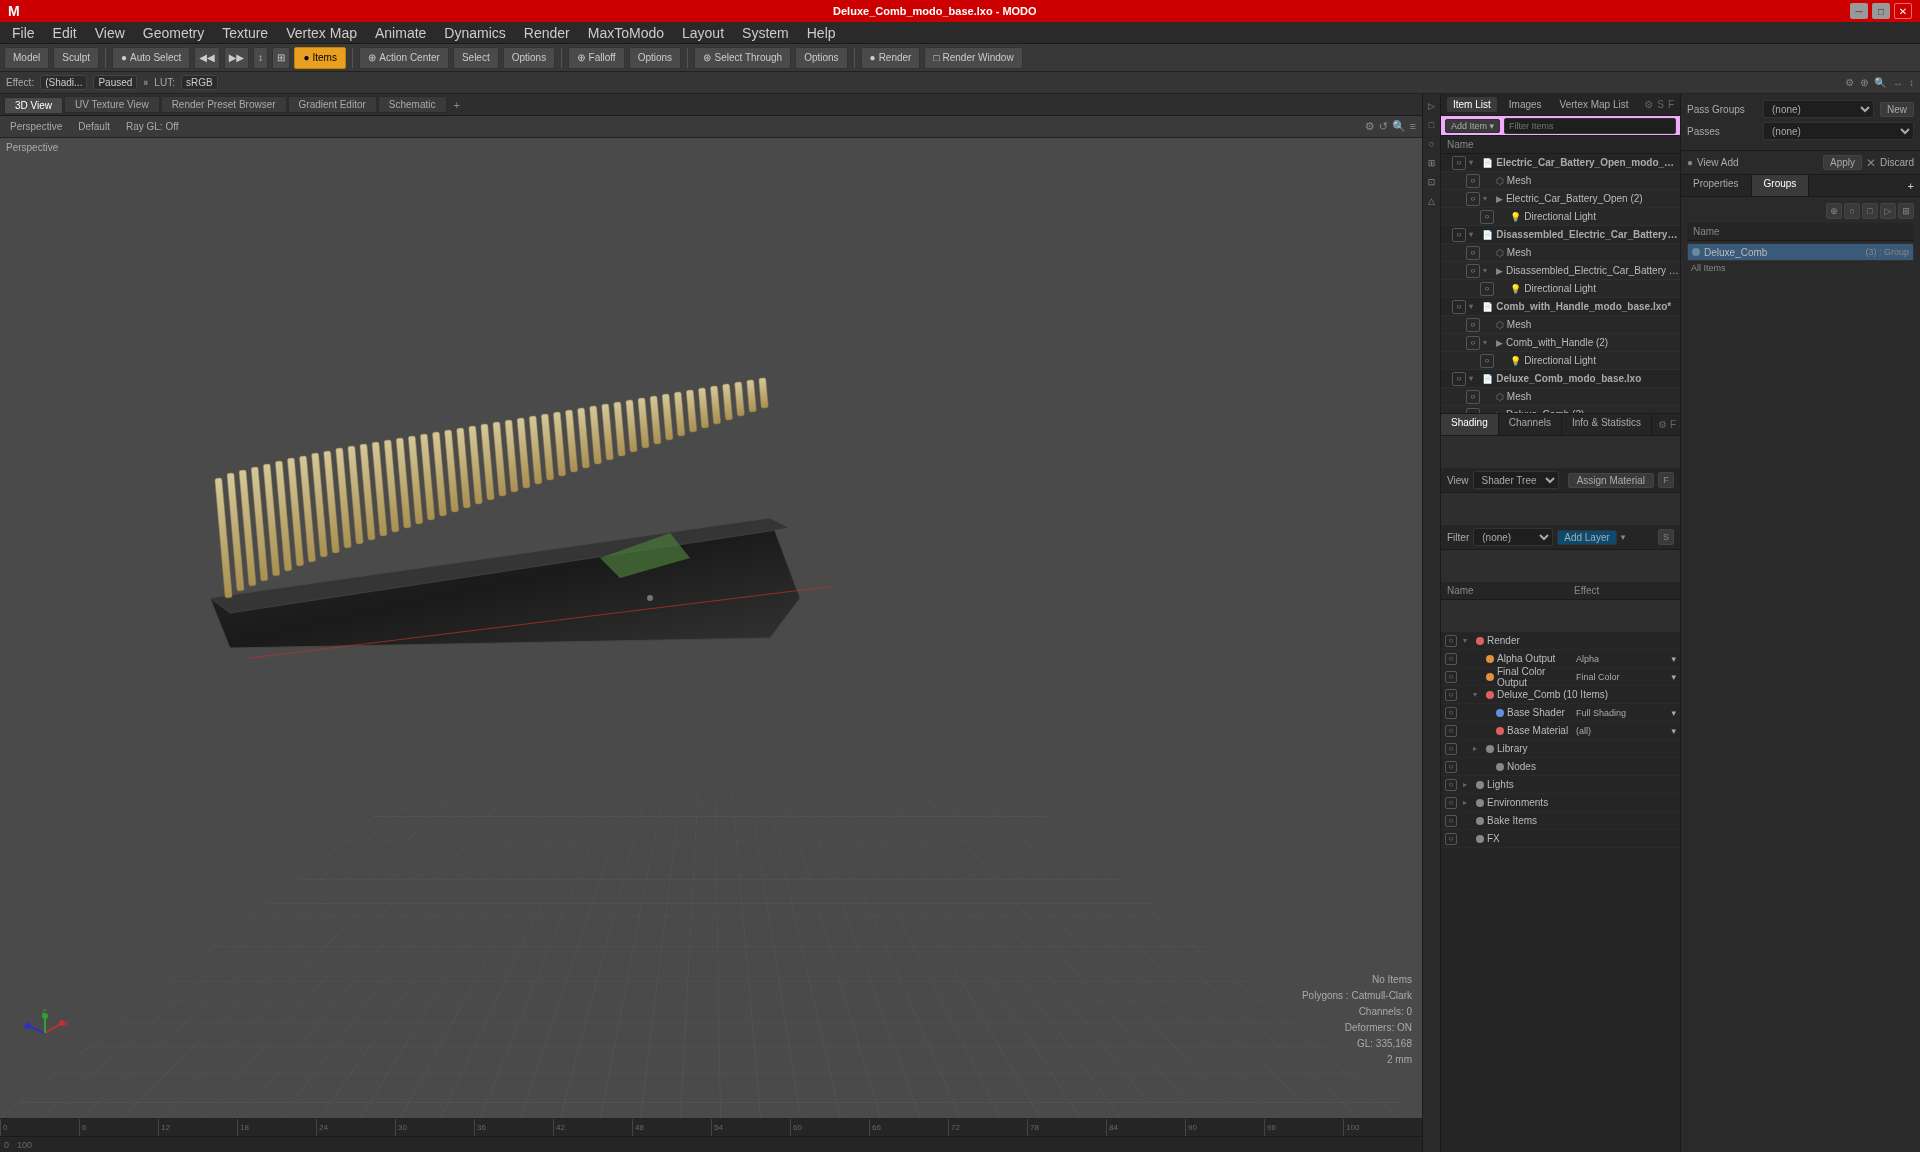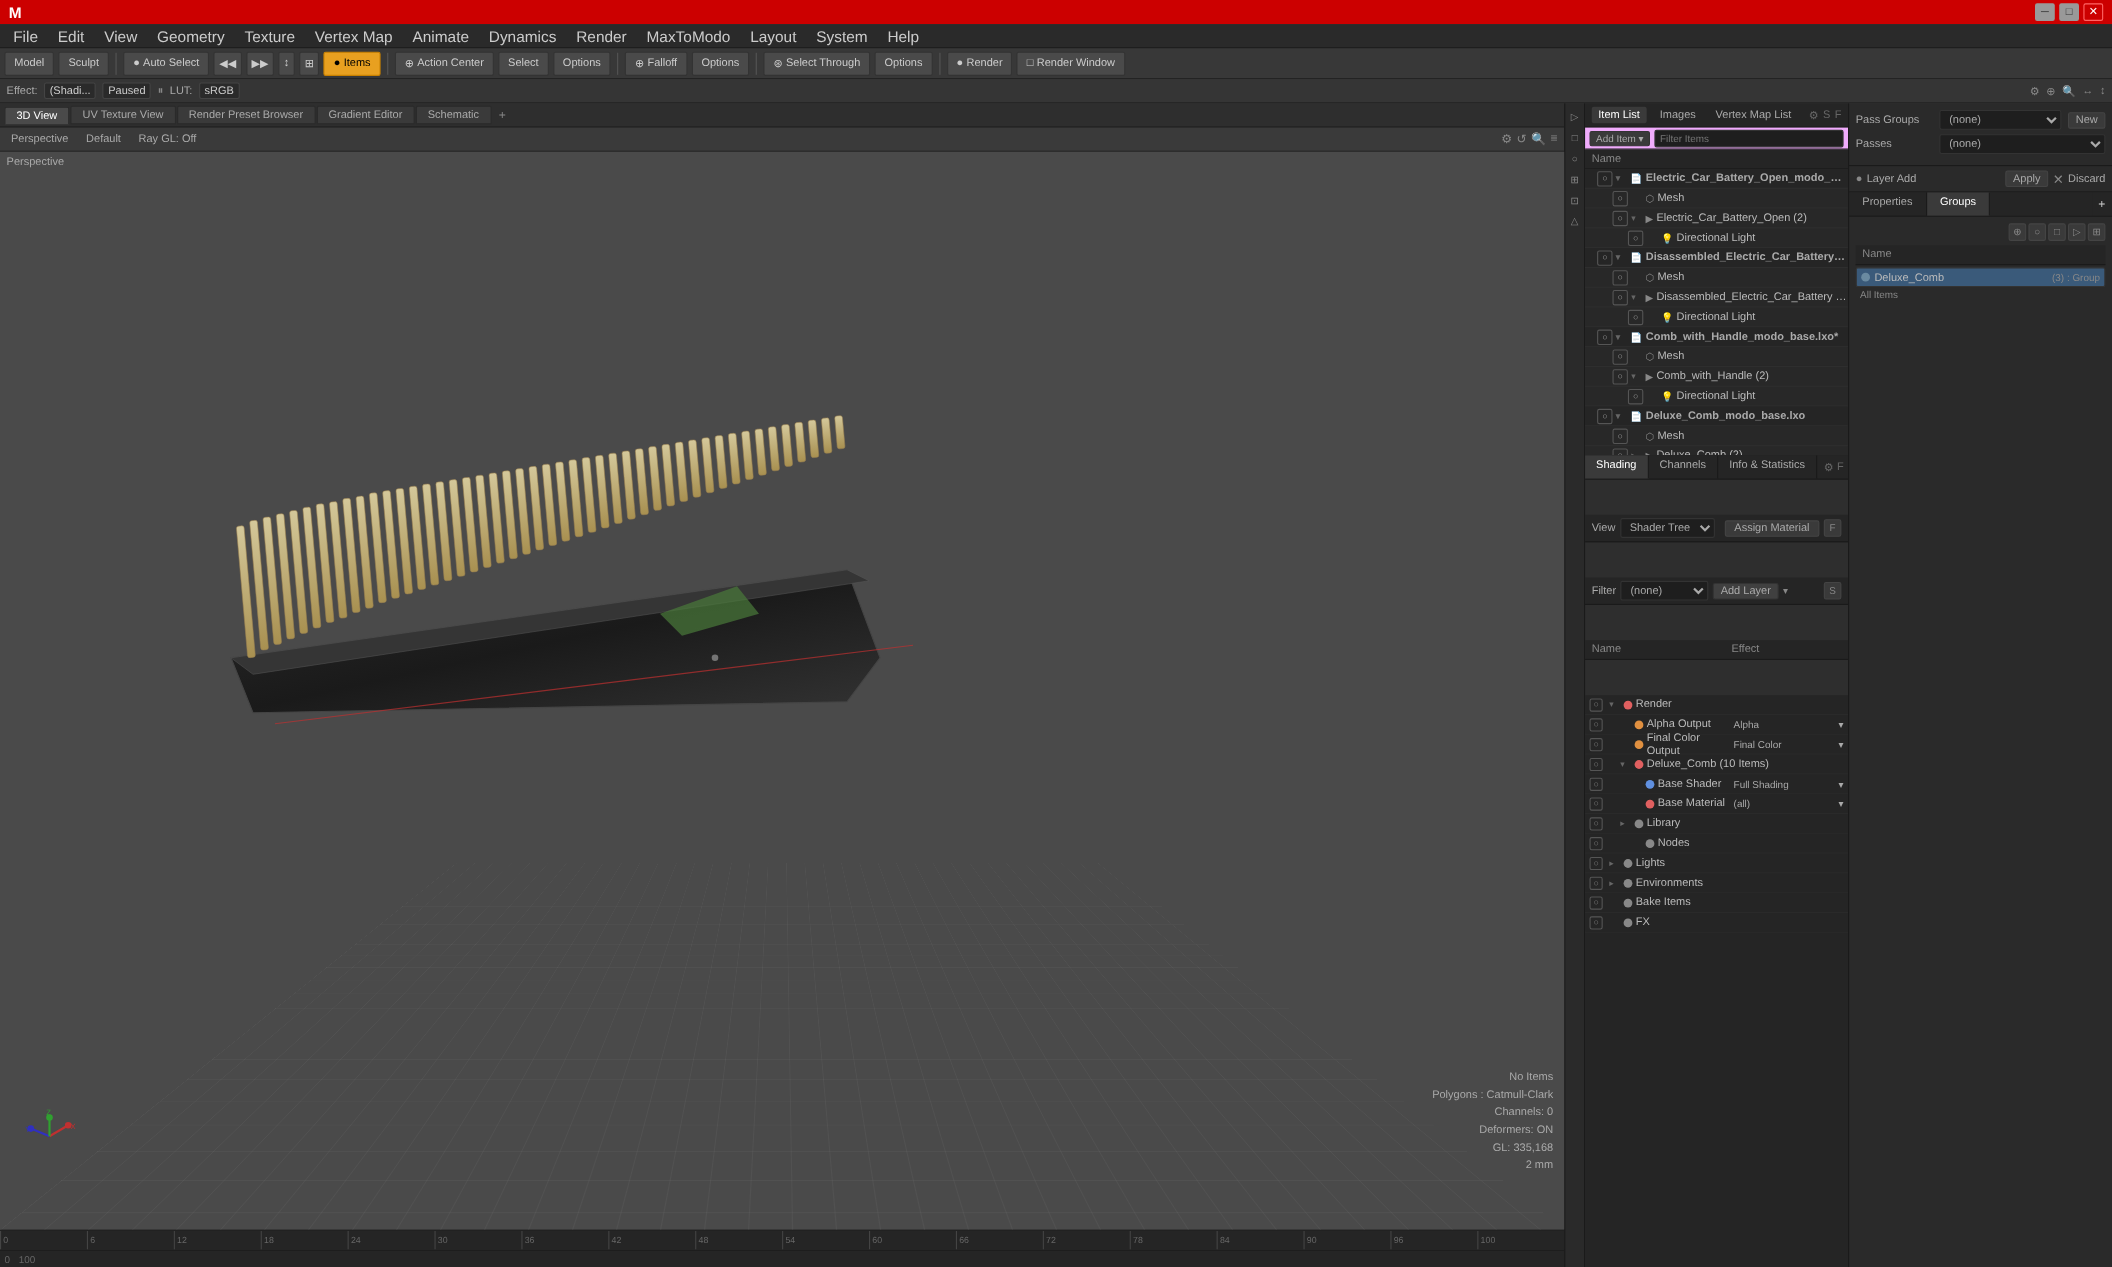--- a/index.html
+++ b/index.html
@@ -331,21 +331,21 @@
       display: flex;
       flex-direction: column;
       min-height: 0;
       gap: 32px;
     }
     .shader-btn {
       font-size: 10px;
       color: #aaa;
       cursor: pointer;
       padding: 1px 6px;
-      background: #404040;
+      background: #0c4a6e;
       border: 1px solid #333;
       border-radius: 2px;
     }
 
     .shader-col-header {
       background: #252525;
       height: 18px;
       display: flex;
       align-items: center;
       padding: 0 6px;
@@ -498,20 +498,21 @@
     .shading-tab {
       padding: 3px 10px; font-size: 10px; color: #aaa; cursor: pointer; border-right: 1px solid #1a1a1a;
     }
     .shading-tab.active { background: #3a3a3a; color: #fff; }
   </style>
 </head>
 <body>
 
 <div id="titlebar">
   <span style="font-size:14px; color:#fff; font-weight:bold;">M</span>
+  <span id="titlebar-text" style="flex:1; text-align:center; font-size:11px;">Deluxe_Comb_modo_base.lxo - MODO</span>
   <div id="window-controls" style="display:flex; gap:4px;">
     <button class="title-btn">─</button>
     <button class="title-btn">□</button>
     <button class="title-btn close">✕</button>
   </div>
 </div>
 
 <div id="menubar">
     <div class="menu-item">File</div>
     <div class="menu-item">Edit</div>
@@ -1043,21 +1044,21 @@
         <span class="pass-label">Passes</span>
         <select class="pass-select">
           <option>(none)</option>
         </select>
       </div>
     </div>
 
     <div id="auto-add-section">
       <div style="display:flex; align-items:center; gap:4px; width:100%;">
         <span style="color:#888; font-size:10px;">●</span>
-        <span style="color:#aaa; font-size:10px; flex:1;">Layer Add</span>
+        <span style="color:#aaa; font-size:10px; flex:1;">View Add</span>
         <button class="pass-new-btn">Apply</button>
         <span style="color:#888; font-size:12px; cursor:pointer;">✕</span>
         <span style="color:#aaa; font-size:10px; cursor:pointer;">Discard</span>
       </div>
     </div>
 
     <div id="properties-groups-tabs">
       <div class="prop-tab">Properties</div>
       <div class="prop-tab active">Groups</div>
       <div style="flex:1; background:#252525;"></div>

